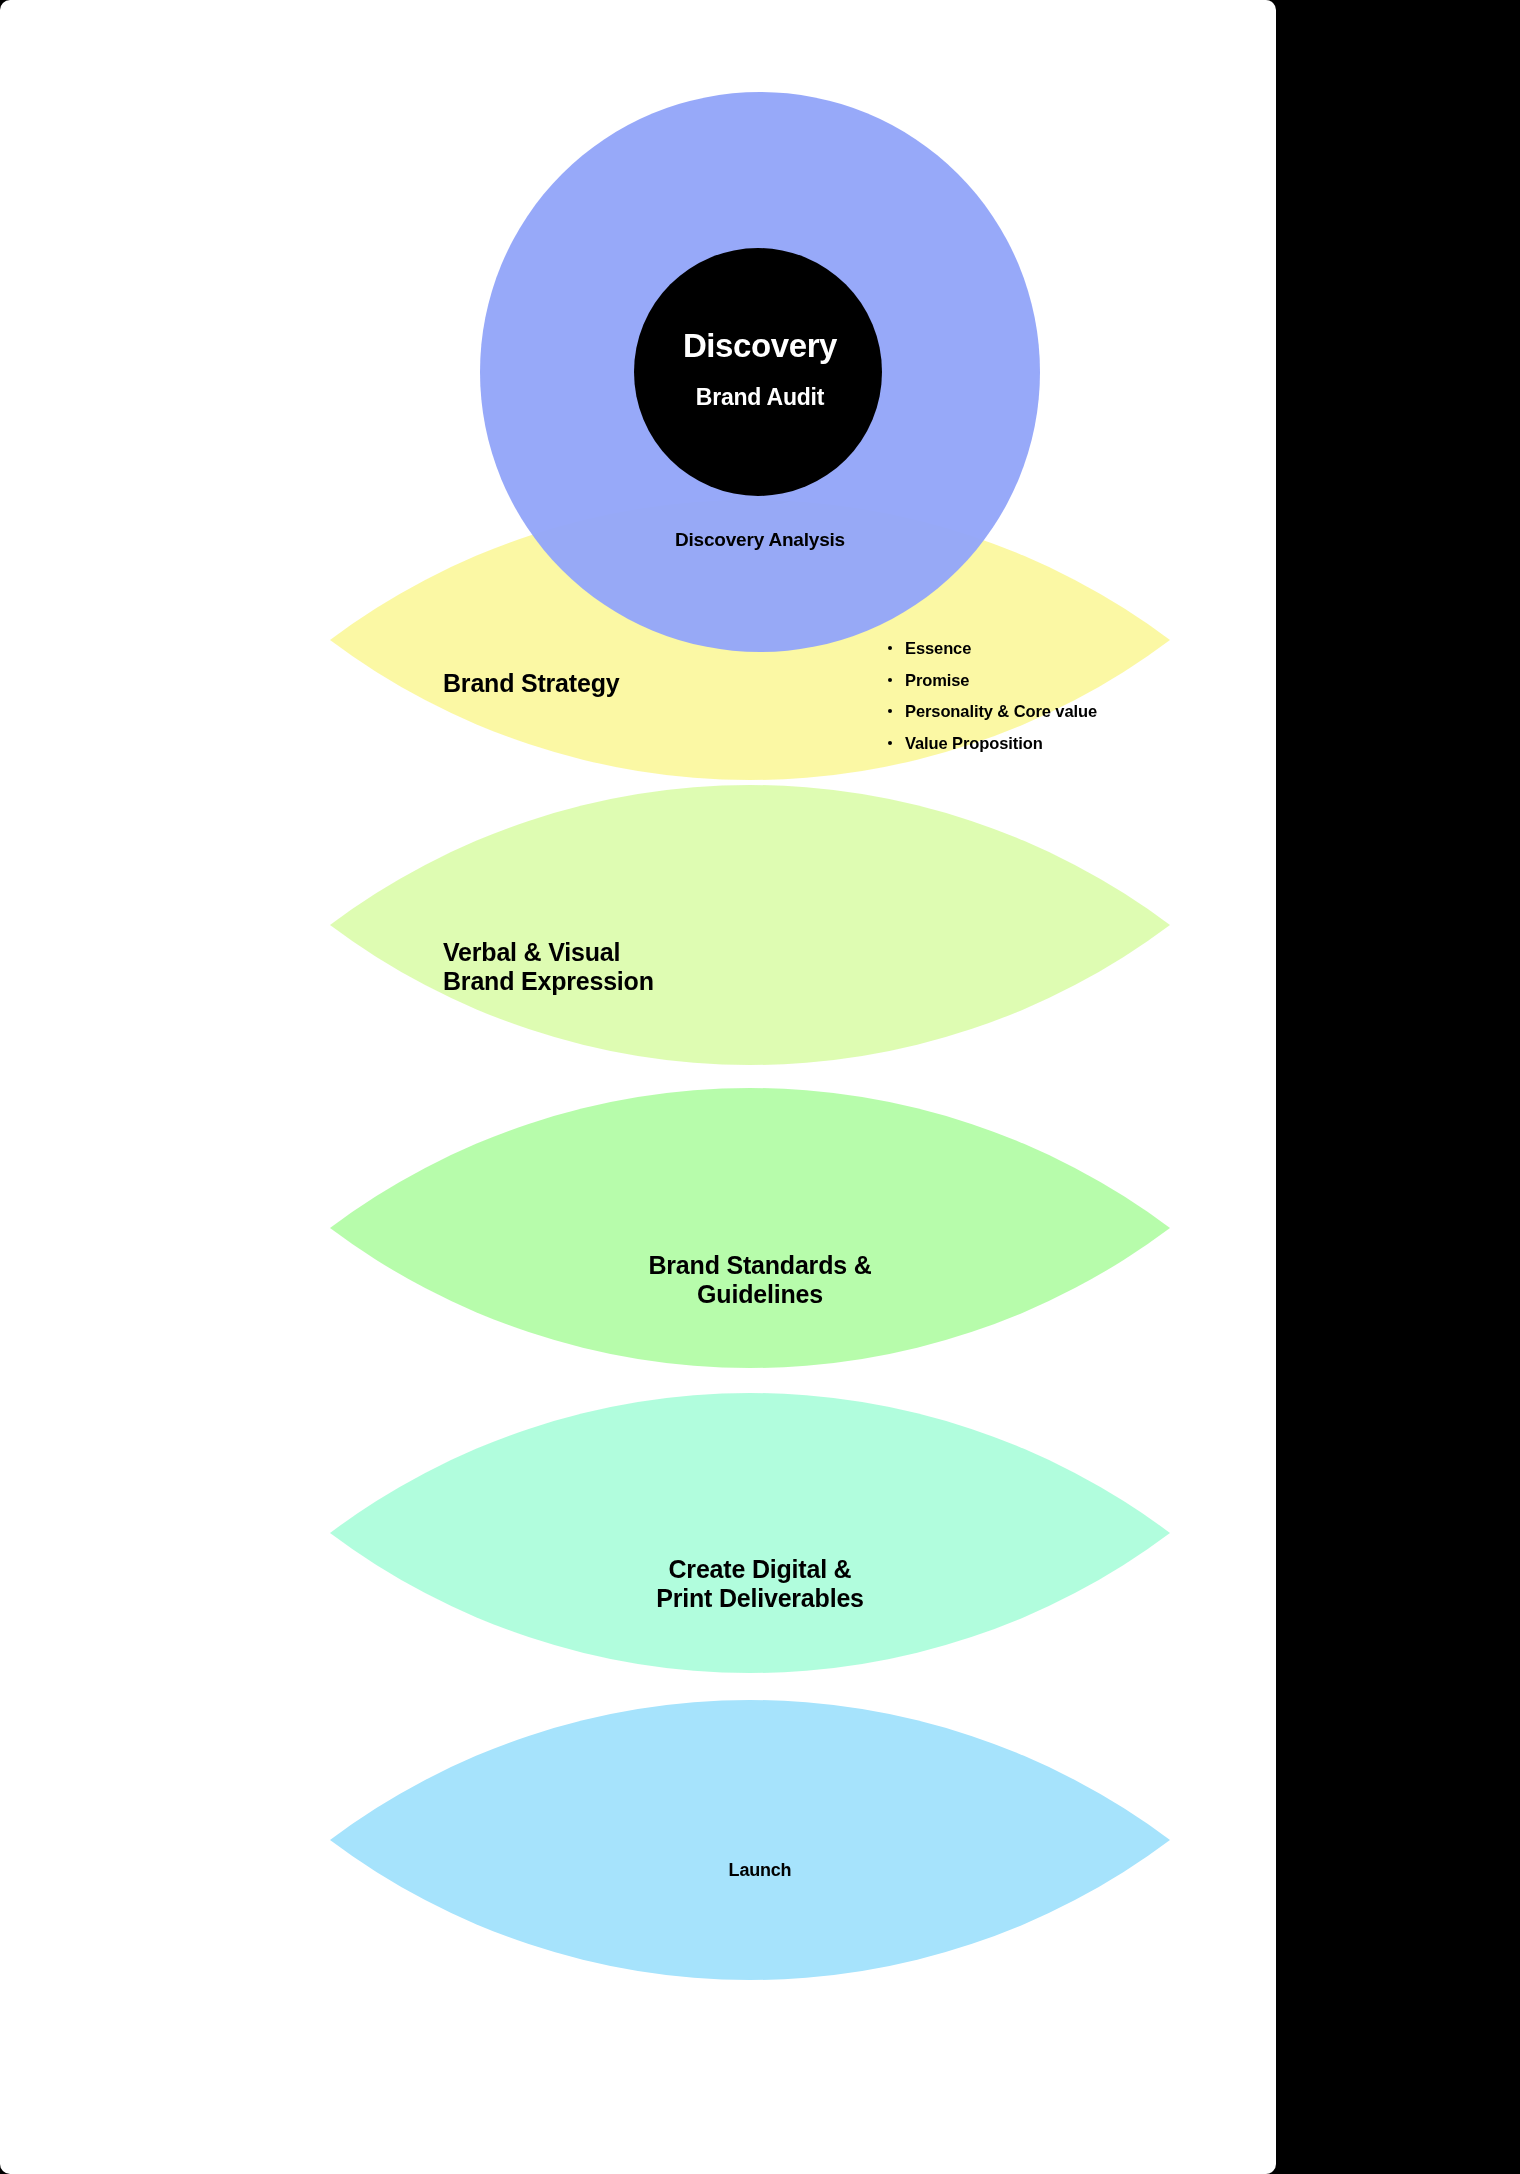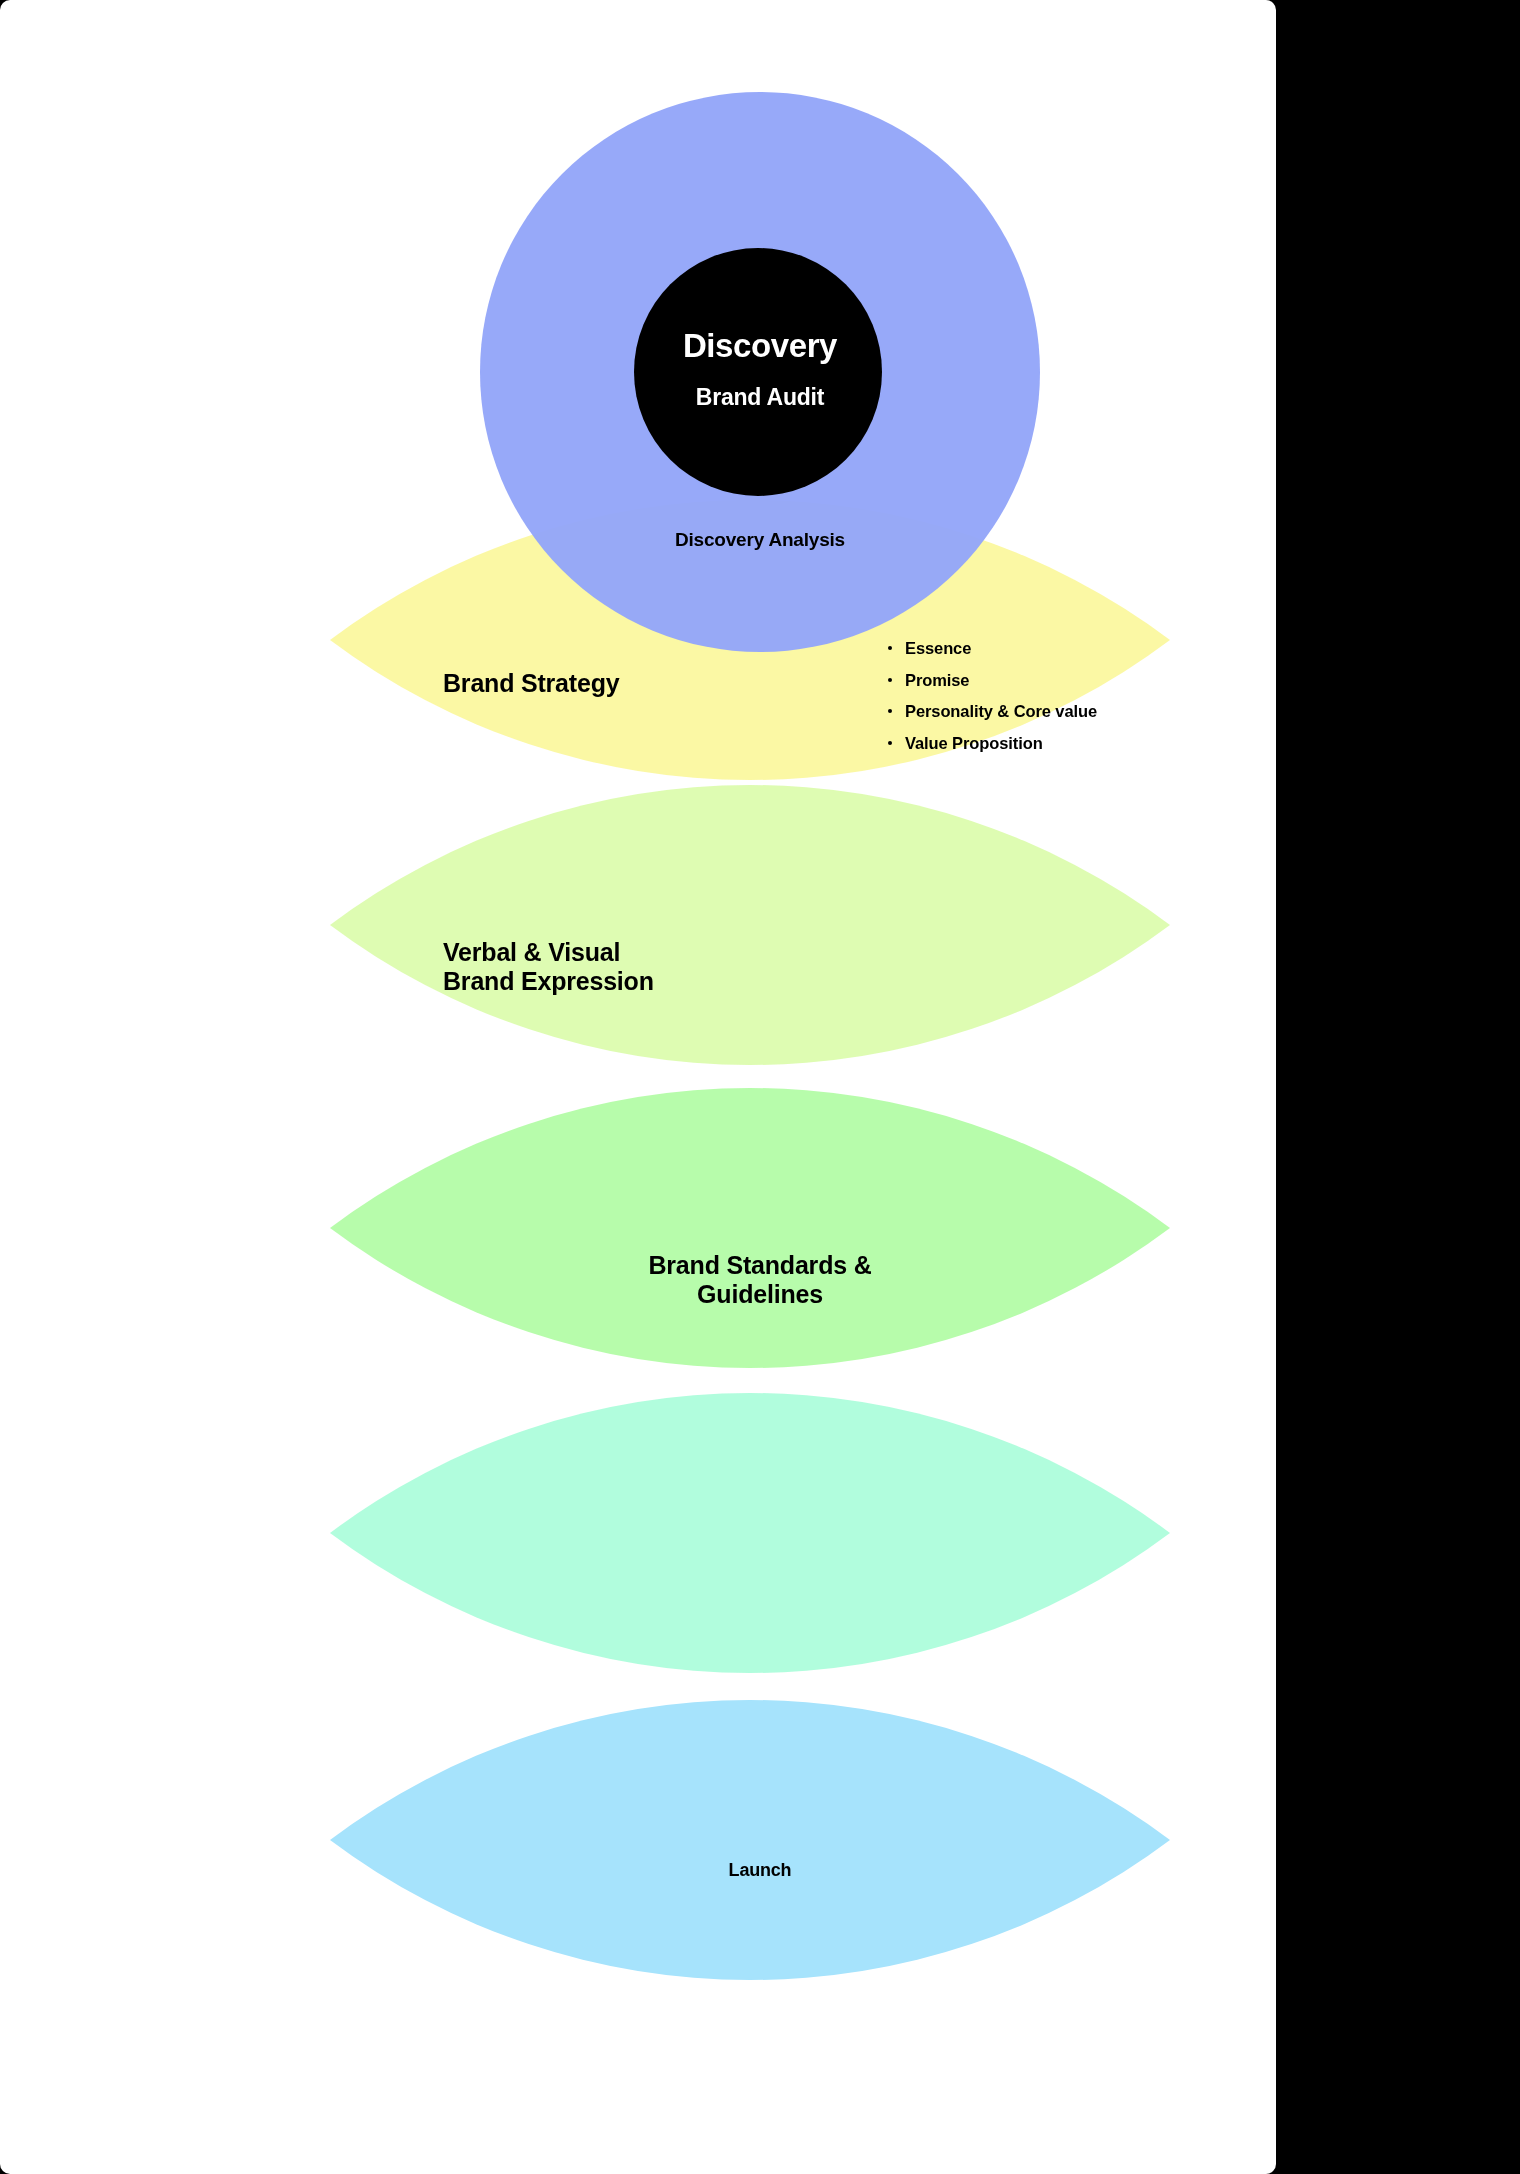--- a/index.html
+++ b/index.html
@@ -190,18 +190,20 @@
       <li>Value Proposition</li>
     </ul>
 
     <div class="tx h-left h-verbal">Verbal &amp; Visual
 Brand Expression</div>
 
 
     <div class="tx h-center h-standards">Brand Standards &amp;
 Guidelines</div>
 
+    <div class="tx h-center h-deliverables">Create Digital &amp;
+Print Deliverables</div>
 
     <div class="tx h-center h-launch">Launch</div>
 
 
   </div>
 </div>
 
 </body></html>

